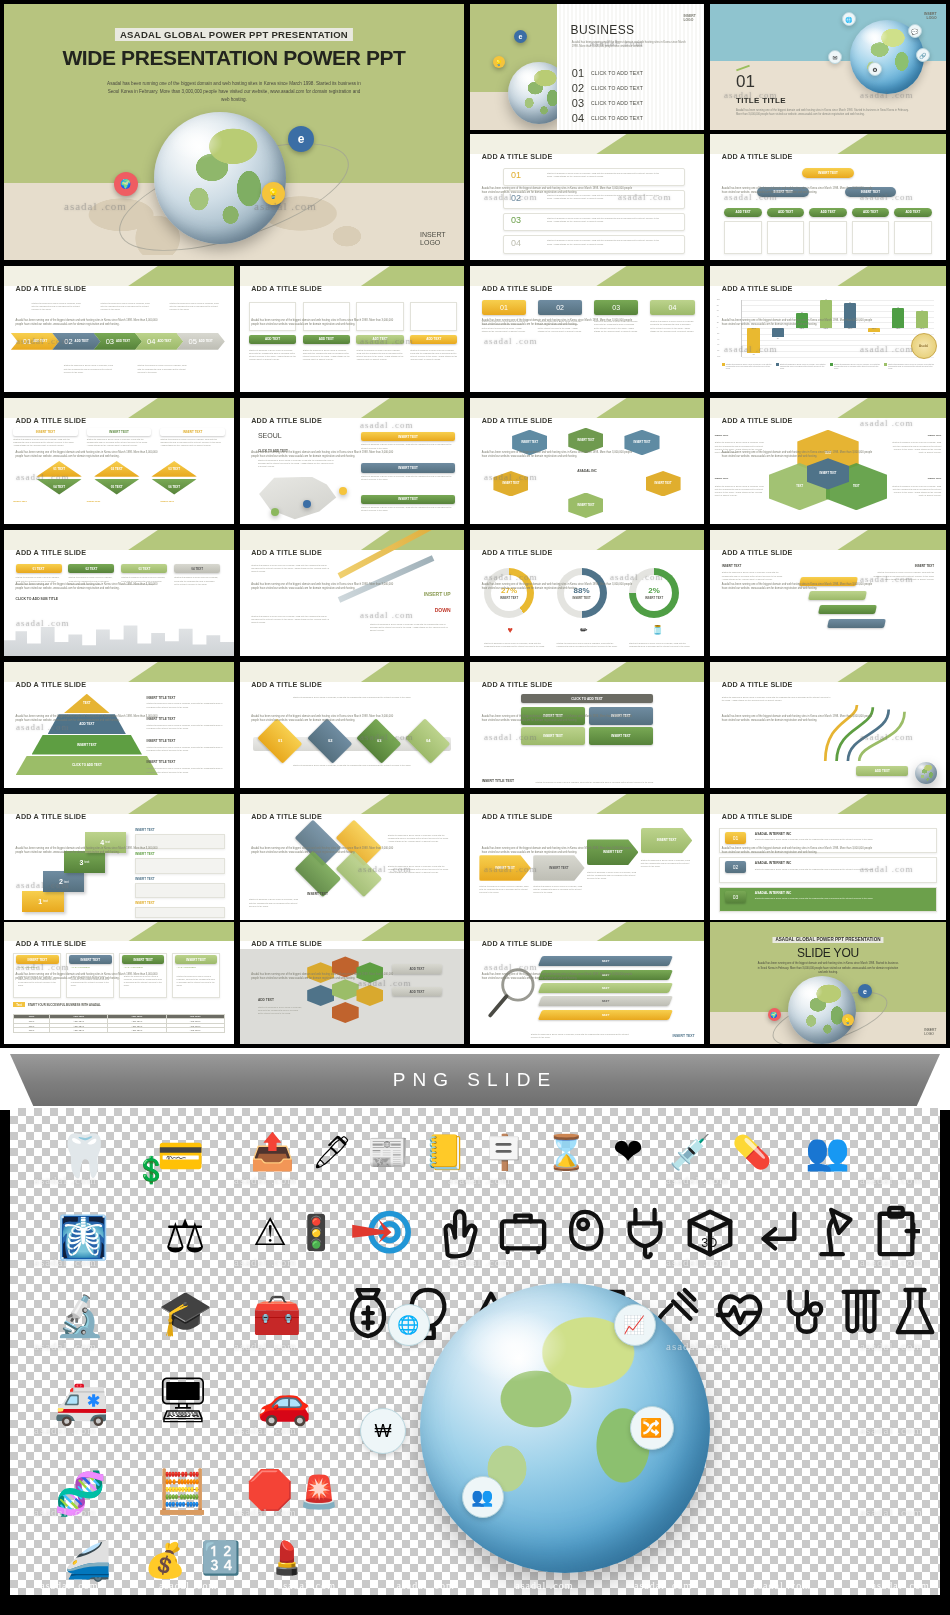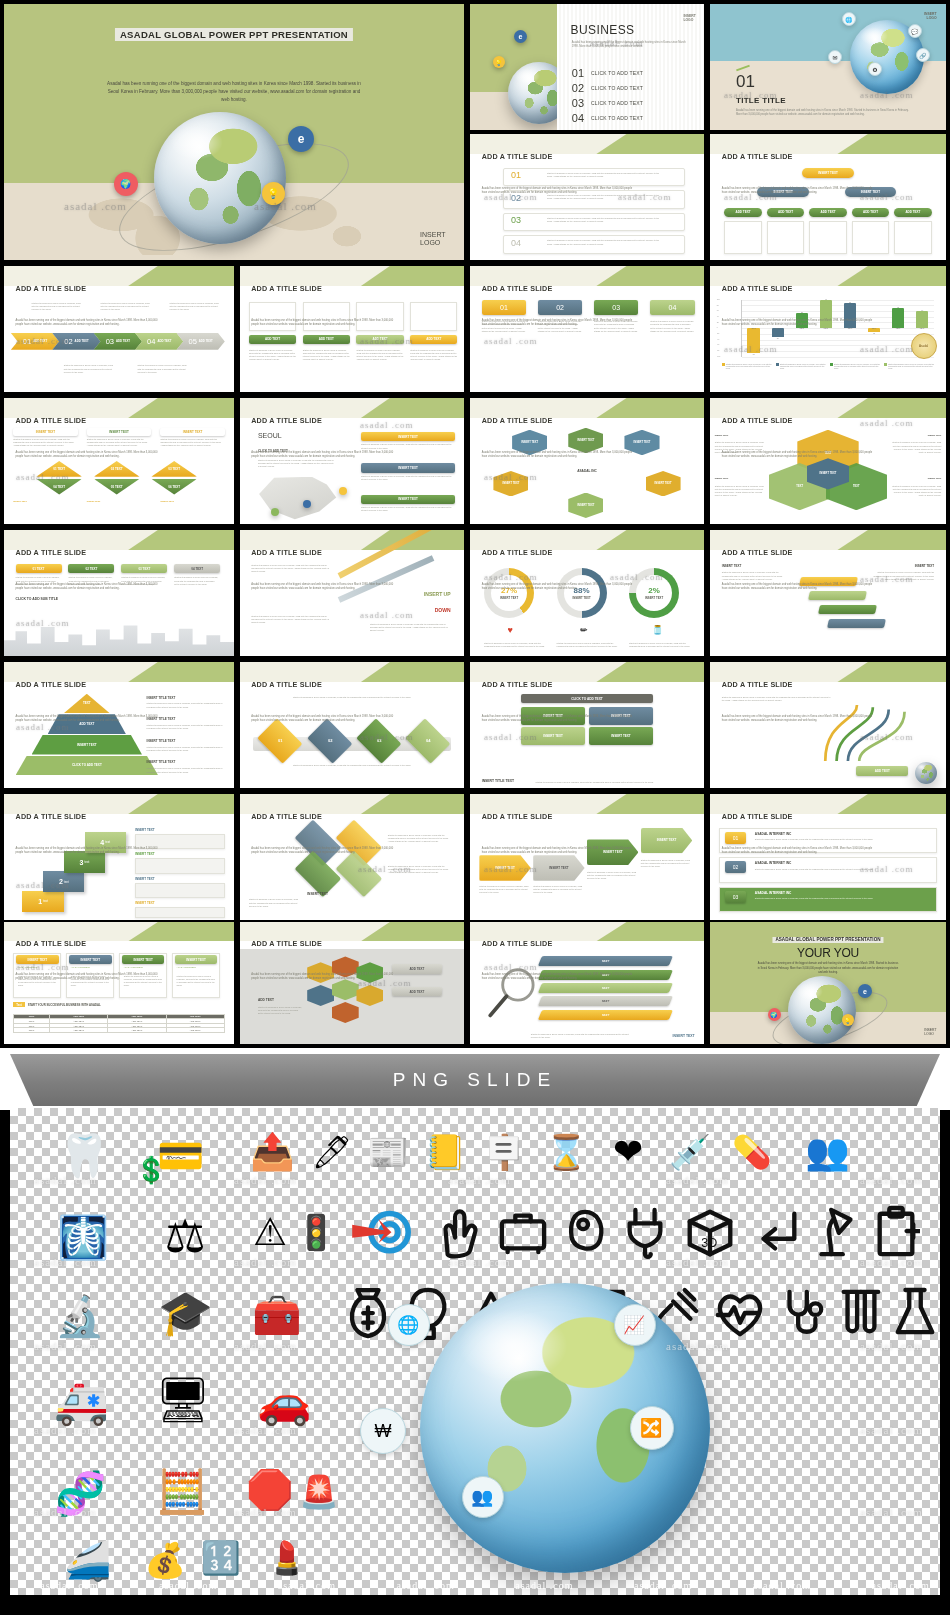--- a/index.html
+++ b/index.html
@@ -275,20 +275,21 @@
 </style>
 </head>
 <body>
 
 <div class="grid">
 
   <div class="slide title-slide" style="left:4px; top:4px; width:460px; height:256px;">
     <div class="ts-ground"></div>
     <div class="ts-map"></div>
     <div class="ts-kicker">ASADAL GLOBAL POWER PPT PRESENTATION</div>
+    <div class="ts-title">WIDE PRESENTATION POWER PPT</div>
     <div class="ts-desc">Asadal has been running one of the biggest domain and web hosting sites in Korea since March 1998. Started its business in Seoul Korea in February.  More than 3,000,000 people have visited our website,  www.asadal.com for domain registration and web hosting.</div>
     <div class="orbit" style="left:110px; top:152px; width:240px; height:82px;"></div>
     <div class="globe" style="left:150px; top:108px; width:132px; height:132px;"></div>
     <div class="pin red" style="left:110px; top:168px; width:24px; height:24px; font-size:9px;">🌍</div>
     <div class="pin blue" style="left:284px; top:122px; width:26px; height:26px; font-size:12px;">e</div>
     <div class="pin yellow" style="left:258px; top:178px; width:23px; height:23px; font-size:10px;">💡</div>
     <div class="ts-logo"><span>INSERT</span><br><span>LOGO</span></div>
     <div class="wm wm-dark" style="left:60px; top:196px;">asadal .com</div>
     <div class="wm wm-dark" style="left:250px; top:196px;">asadal .com</div>
   </div>
@@ -1008,21 +1009,21 @@
       </svg>
       <div style="position:absolute; right:4%; bottom:6%; font-size:3.4px; font-weight:bold; color:#4f7389;">INSERT TEXT</div>
       <div class="lorem" style="left:26%; bottom:5%; width:42%;">Started its business in Seoul Korea in February, 1998 with the fundamental goal of providing better internet services to the world.</div>
     </div>
     <div class="wm wm-dark" style="left:14px; top:40px; font-size:9px;">asadal .com</div>
   </div>
 
   <div class="slide ty" style="left:710px; top:922px; width:236px; height:122px;">
     <div class="ts-ground" style="height:26%;"></div>
     <div class="ty-kicker">ASADAL GLOBAL POWER PPT PRESENTATION</div>
-    <div class="ty-title">YOUR YOU</div>
+    <div class="ty-title">SLIDE YOU</div>
     <div class="ty-desc">Asadal has been running one of the biggest domain and web hosting sites in Korea since March 1998. Started its business in Seoul Korea in February.  More than 3,000,000 people have visited our website.  www.asadal.com for domain registration and web hosting.</div>
     <div class="orbit" style="left:60px; top:76px; width:120px; height:42px;"></div>
     <div class="globe" style="left:78px; top:54px; width:68px; height:68px;"></div>
     <div class="pin red" style="left:58px; top:86px; width:13px; height:13px; font-size:6px;">🌍</div>
     <div class="pin blue" style="left:148px; top:62px; width:14px; height:14px; font-size:7px;">e</div>
     <div class="pin yellow" style="left:132px; top:92px; width:12px; height:12px; font-size:6px;">💡</div>
     <div class="ty-logo">INSERT<br>LOGO</div>
   </div>
 
 </div>

